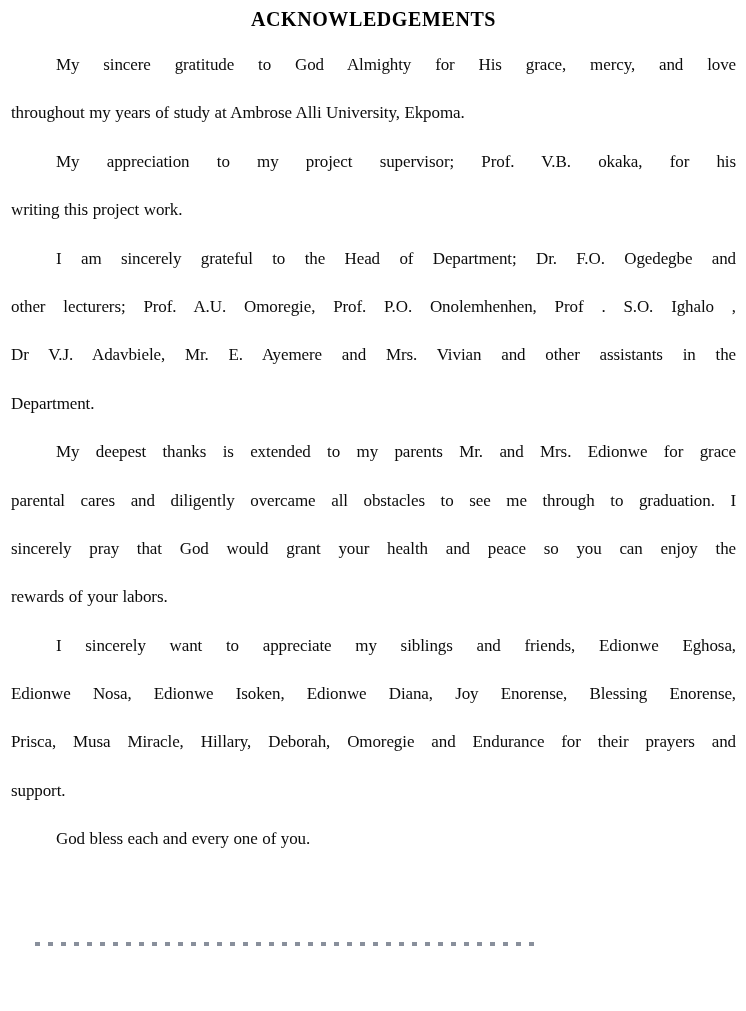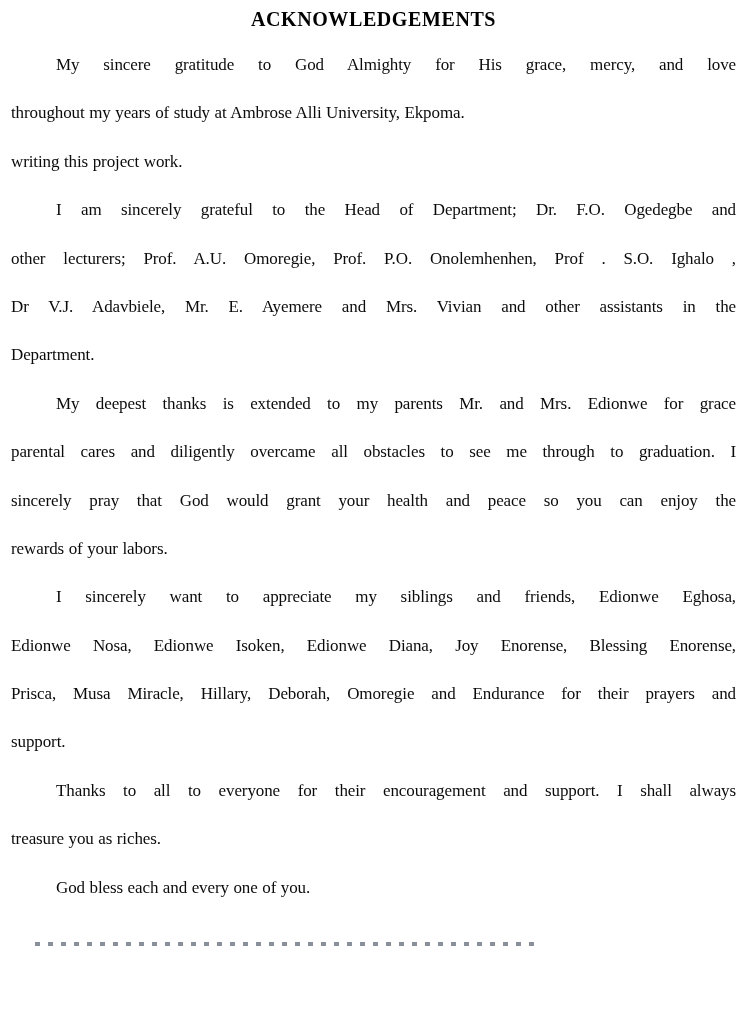--- a/index.html
+++ b/index.html
@@ -59,20 +59,21 @@
 <div class="page">
 
   <div class="title">ACKNOWLEDGEMENTS</div>
 
   <div class="para">
     <div class="line j indent">My sincere gratitude to God Almighty for His grace, mercy, and love</div>
     <div class="line">throughout my years of study at Ambrose Alli University, Ekpoma.</div>
   </div>
 
   <div class="para">
+    <div class="line j indent">My appreciation to my project supervisor; Prof. V.B. okaka, for his</div>
     <div class="line">writing this project work.</div>
   </div>
 
   <div class="para">
     <div class="line j indent">I am sincerely grateful to the Head of Department; Dr. F.O. Ogedegbe and</div>
     <div class="line j">other lecturers; Prof. A.U. Omoregie, Prof. P.O. Onolemhenhen, Prof . S.O. Ighalo ,</div>
     <div class="line j">Dr V.J. Adavbiele, Mr. E. Ayemere and Mrs. Vivian and other assistants in the</div>
     <div class="line">Department.</div>
   </div>
 
@@ -83,24 +84,20 @@
     <div class="line">rewards of your labors.</div>
   </div>
 
   <div class="para">
     <div class="line j indent">I sincerely want to appreciate my siblings and friends, Edionwe Eghosa,</div>
     <div class="line j">Edionwe Nosa, Edionwe Isoken, Edionwe Diana, Joy Enorense, Blessing Enorense,</div>
     <div class="line j">Prisca, Musa Miracle, Hillary, Deborah, Omoregie and Endurance for their prayers and</div>
     <div class="line">support.</div>
   </div>
 
-  <div class="para">
-    <div class="line j indent">Thanks to all to everyone for their encouragement and support. I shall always</div>
-    <div class="line">treasure you as riches.</div>
-  </div>
 
   <div class="para">
     <div class="line indent">God bless each and every one of you.</div>
   </div>
 
   <div class="artifact"></div>
 
 </div>
 
 </body></html>

